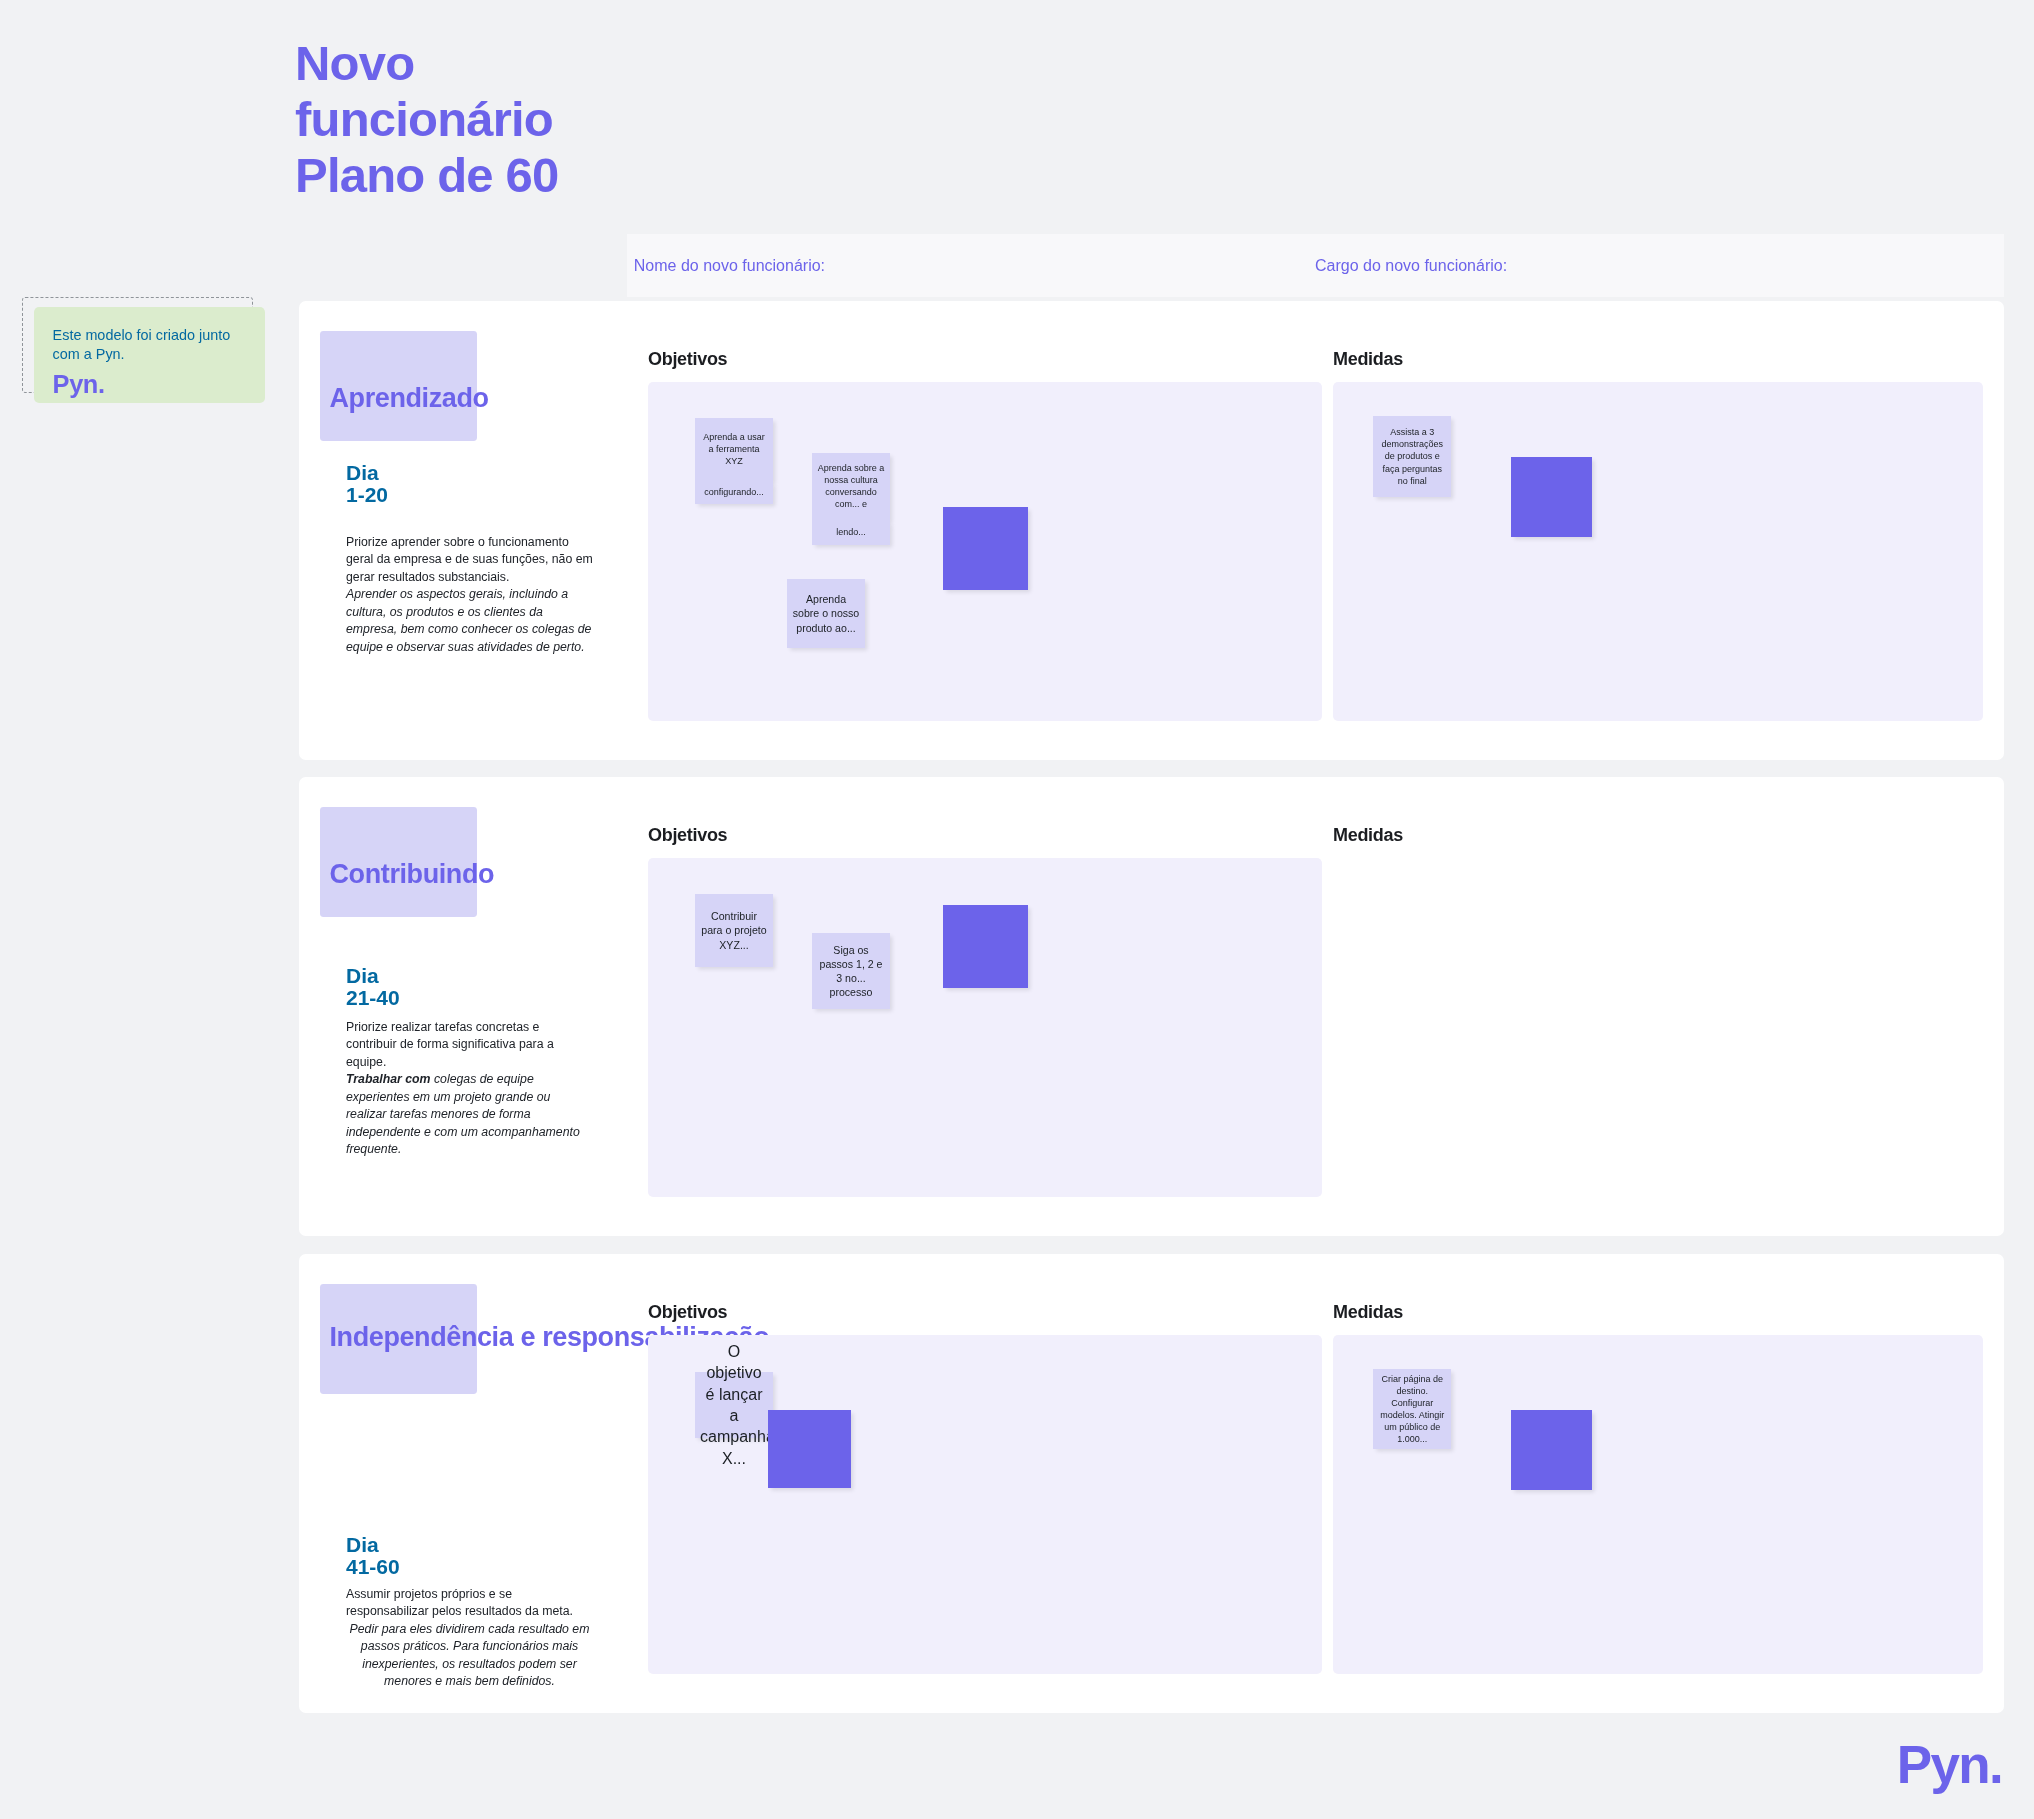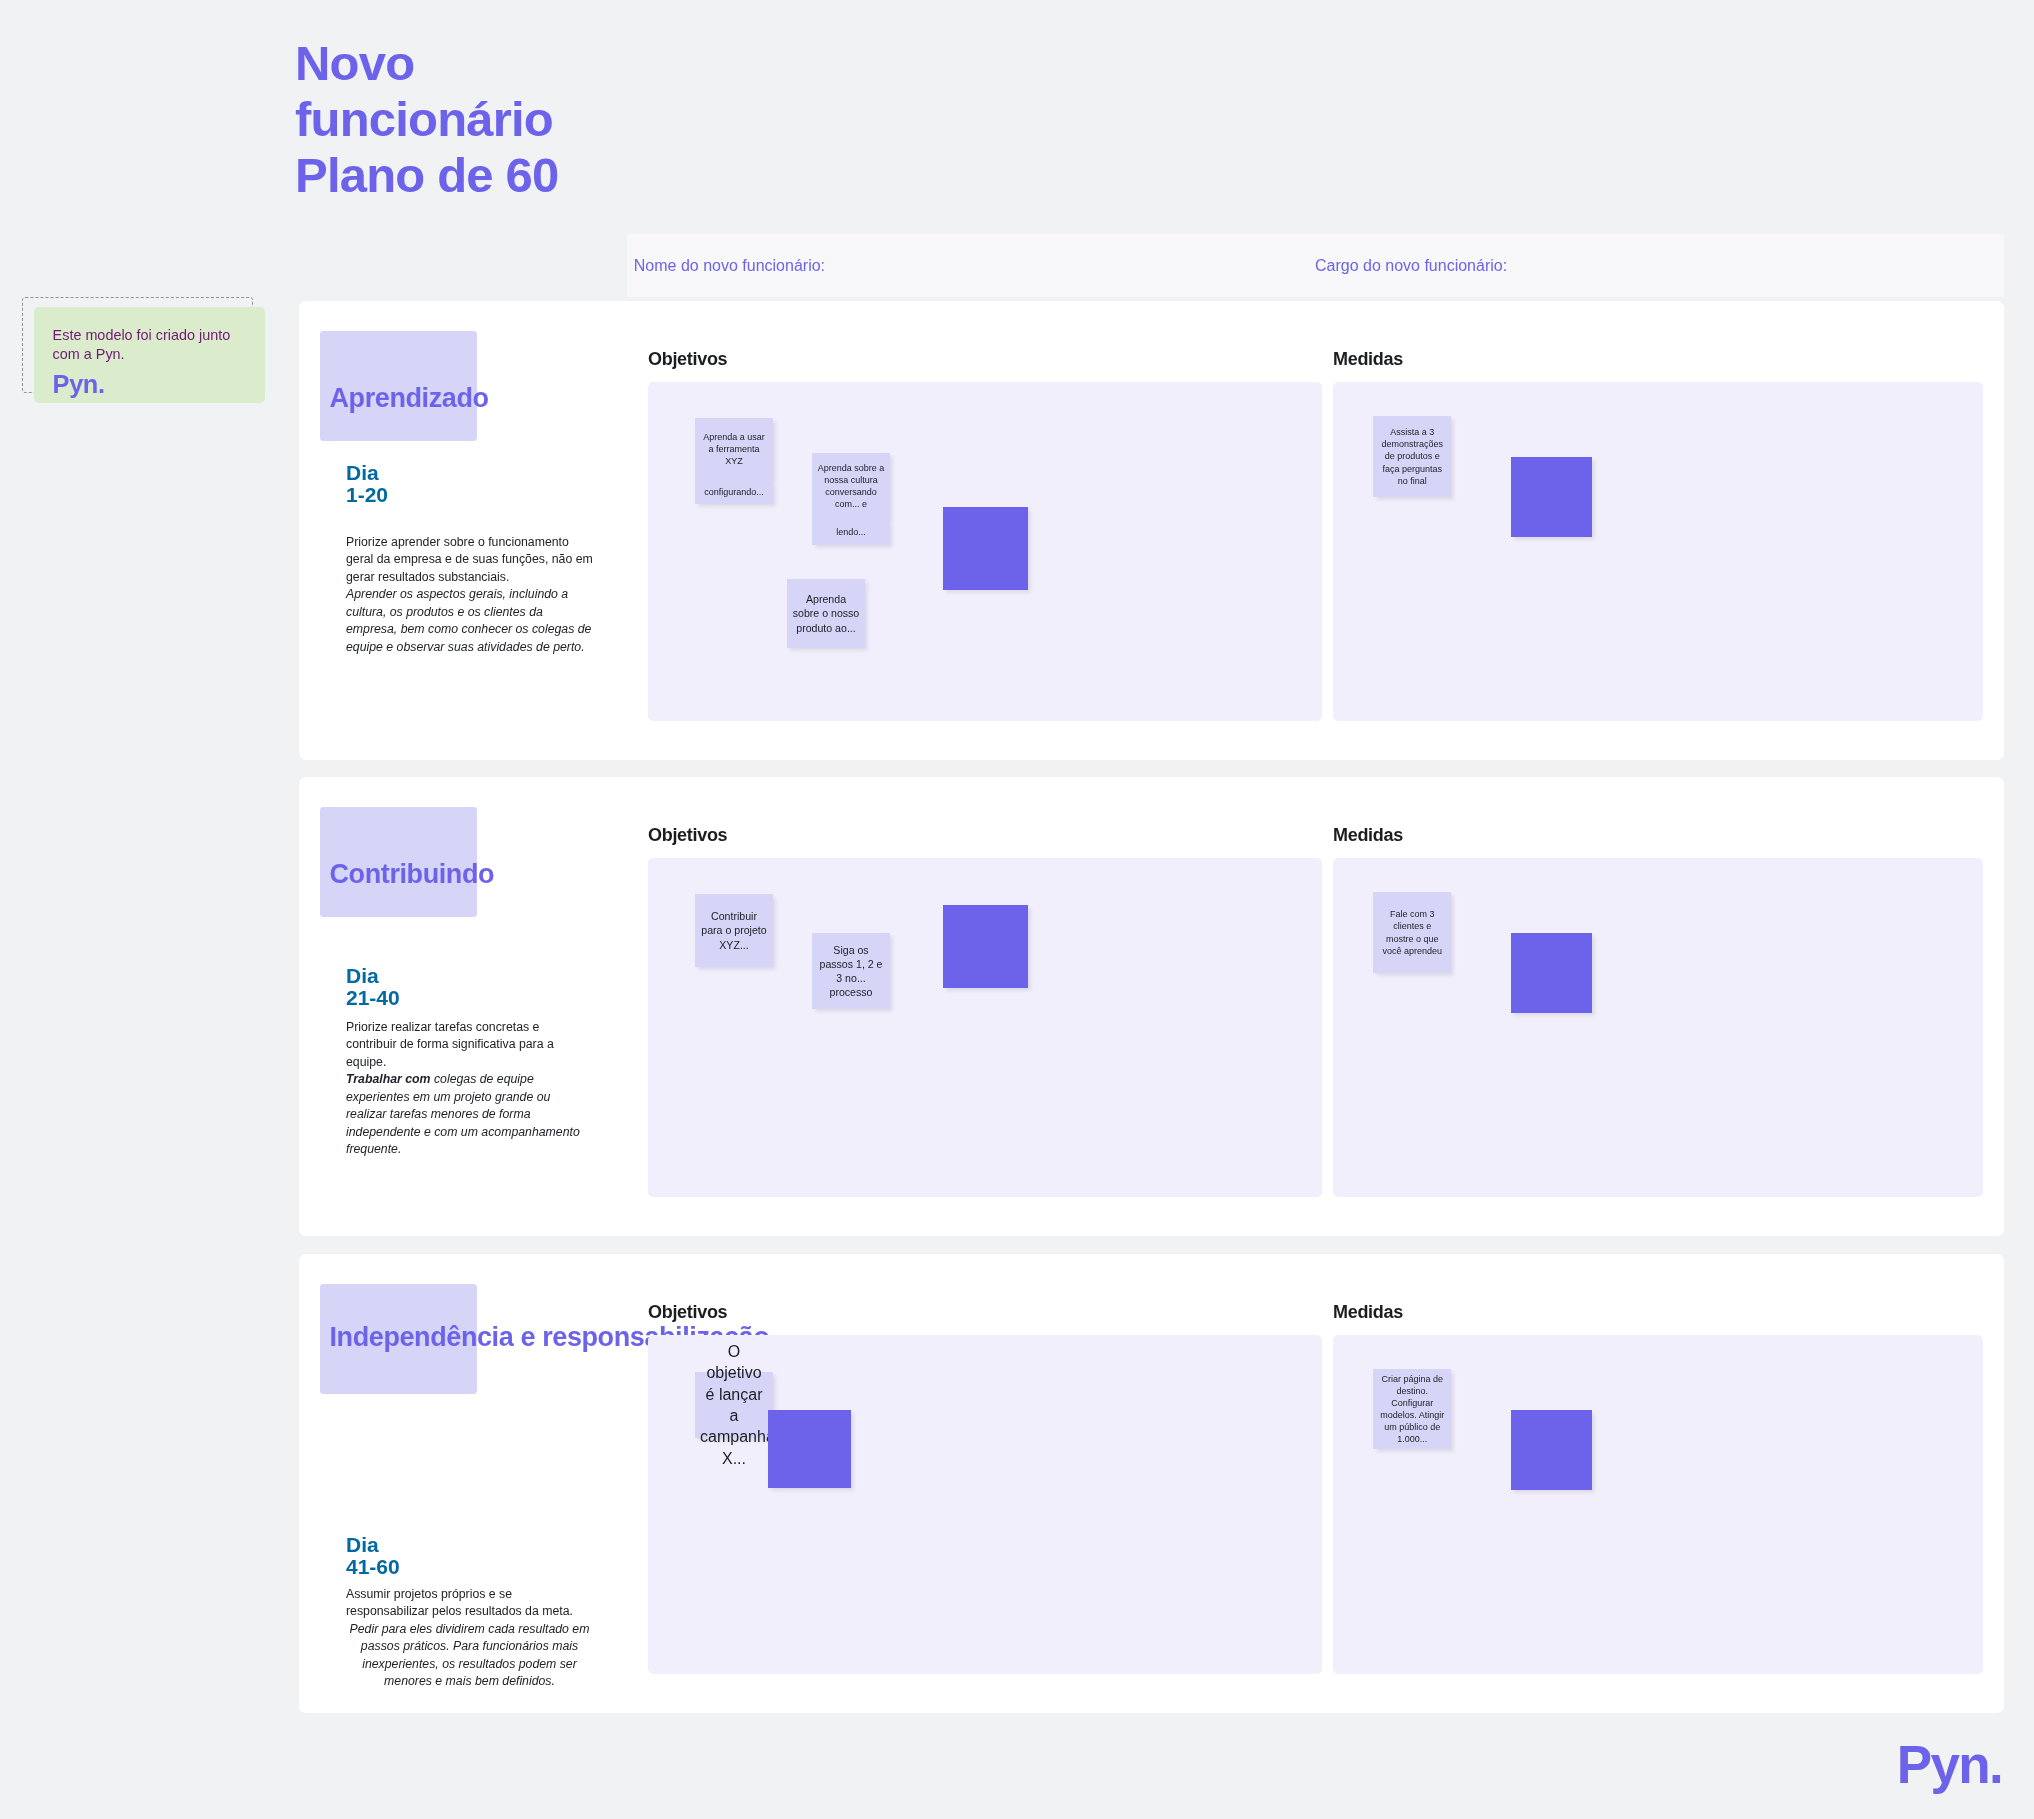--- a/index.html
+++ b/index.html
@@ -20,21 +20,21 @@
     position: absolute; inset: 0;
     border: 1.7px dashed #8f9499;
     border-radius: 3.4px;
   }
   .promo-card {
     position: absolute; left: 12px; top: 10.2px;
     width: 231px; height: 96px;
     background: #dbeccd; border-radius: 5.1px;
     padding: 18.6px 18.6px 0 18.6px;
   }
-  .promo-text { font-size: 14.4px; line-height: 1.35; color: #701a75; }
+  .promo-text { font-size: 14.4px; line-height: 1.35; color: #0369a1; }
   .promo-logo { margin-top: 5.1px; font-size: 25.4px; font-weight: bold; color: #6c63ea; letter-spacing: -0.4px; }
 
   
   .main-title {
     position: absolute; left: 295px; top: 36px;
     width: 356px;
     font-size: 49px; line-height: 1.14; font-weight: bold;
     color: #6c63ea; letter-spacing: -0.8px;
   }
 
@@ -201,26 +201,20 @@
       <div class="note" style="left:27px; top:36px; width:78px; height:73px; font-size:10.6px; line-height:1.34;">
         <span class="ntxt">Contribuir para o projeto XYZ...</span>
       </div>
       <div class="note" style="left:144px; top:75px; width:78px; height:76px; font-size:10.6px; line-height:1.34;">
         <span class="ntxt">Siga os passos 1, 2 e 3 no... processo</span>
       </div>
       <div class="note plain" style="left:275px; top:47px; width:85px; height:83px;"></div>
     </div>
 
     <div class="col-head" style="left:1034px; top:48px;">Medidas</div>
-    <div class="panel" style="left:1034px; top:81px; width:650px; height:339px;">
-      <div class="note" style="left:20.3px; top:34px; width:78px; height:81px; font-size:9px; line-height:1.34;">
-        <span class="ntxt">Fale com 3 clientes e mostre o que você aprendeu</span>
-      </div>
-      <div class="note plain" style="left:158px; top:75px; width:81px; height:80px;"></div>
-    </div>
   </div>
 
   <div class="card c3">
     <div class="tag-box"></div>
     <div class="tag-label two-line">
       <span>Independência e responsabilização</span>
     </div>
 
     <div class="day-head" style="top:280px;">
       <div>Dia</div>

